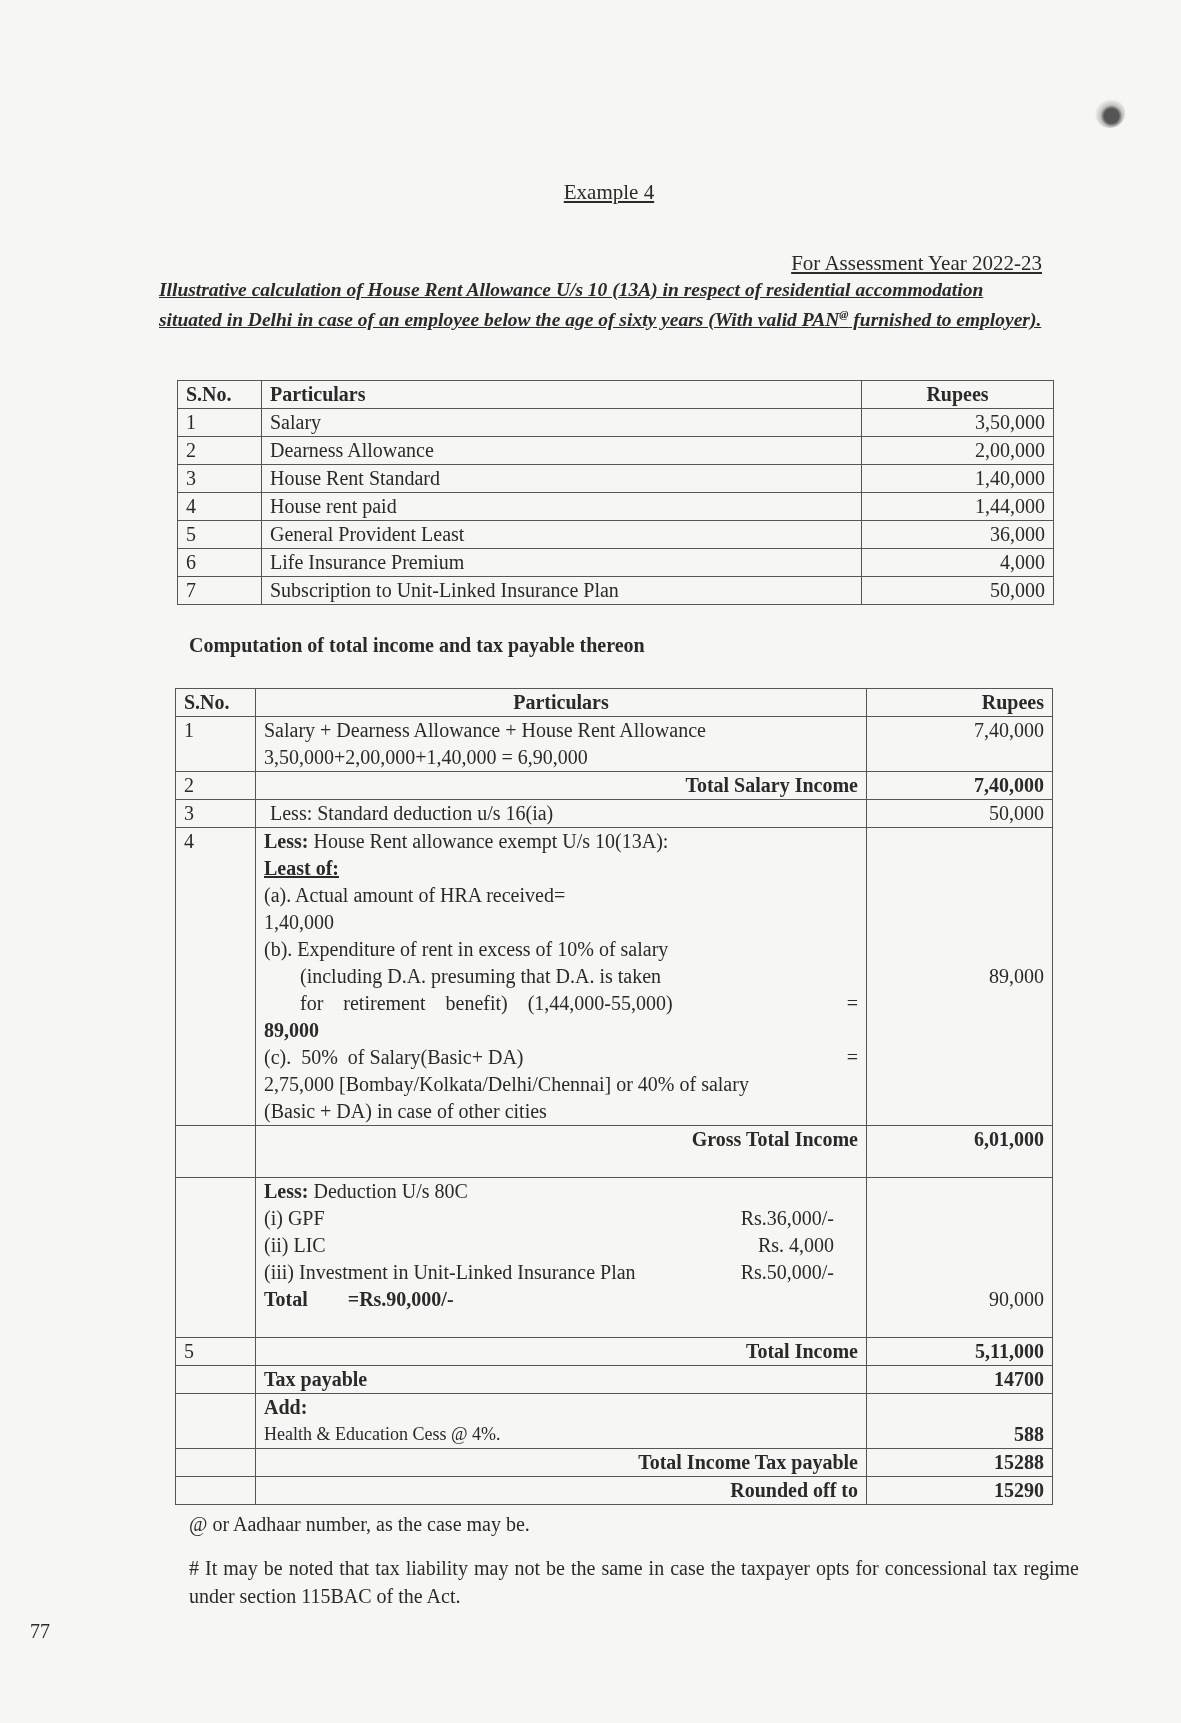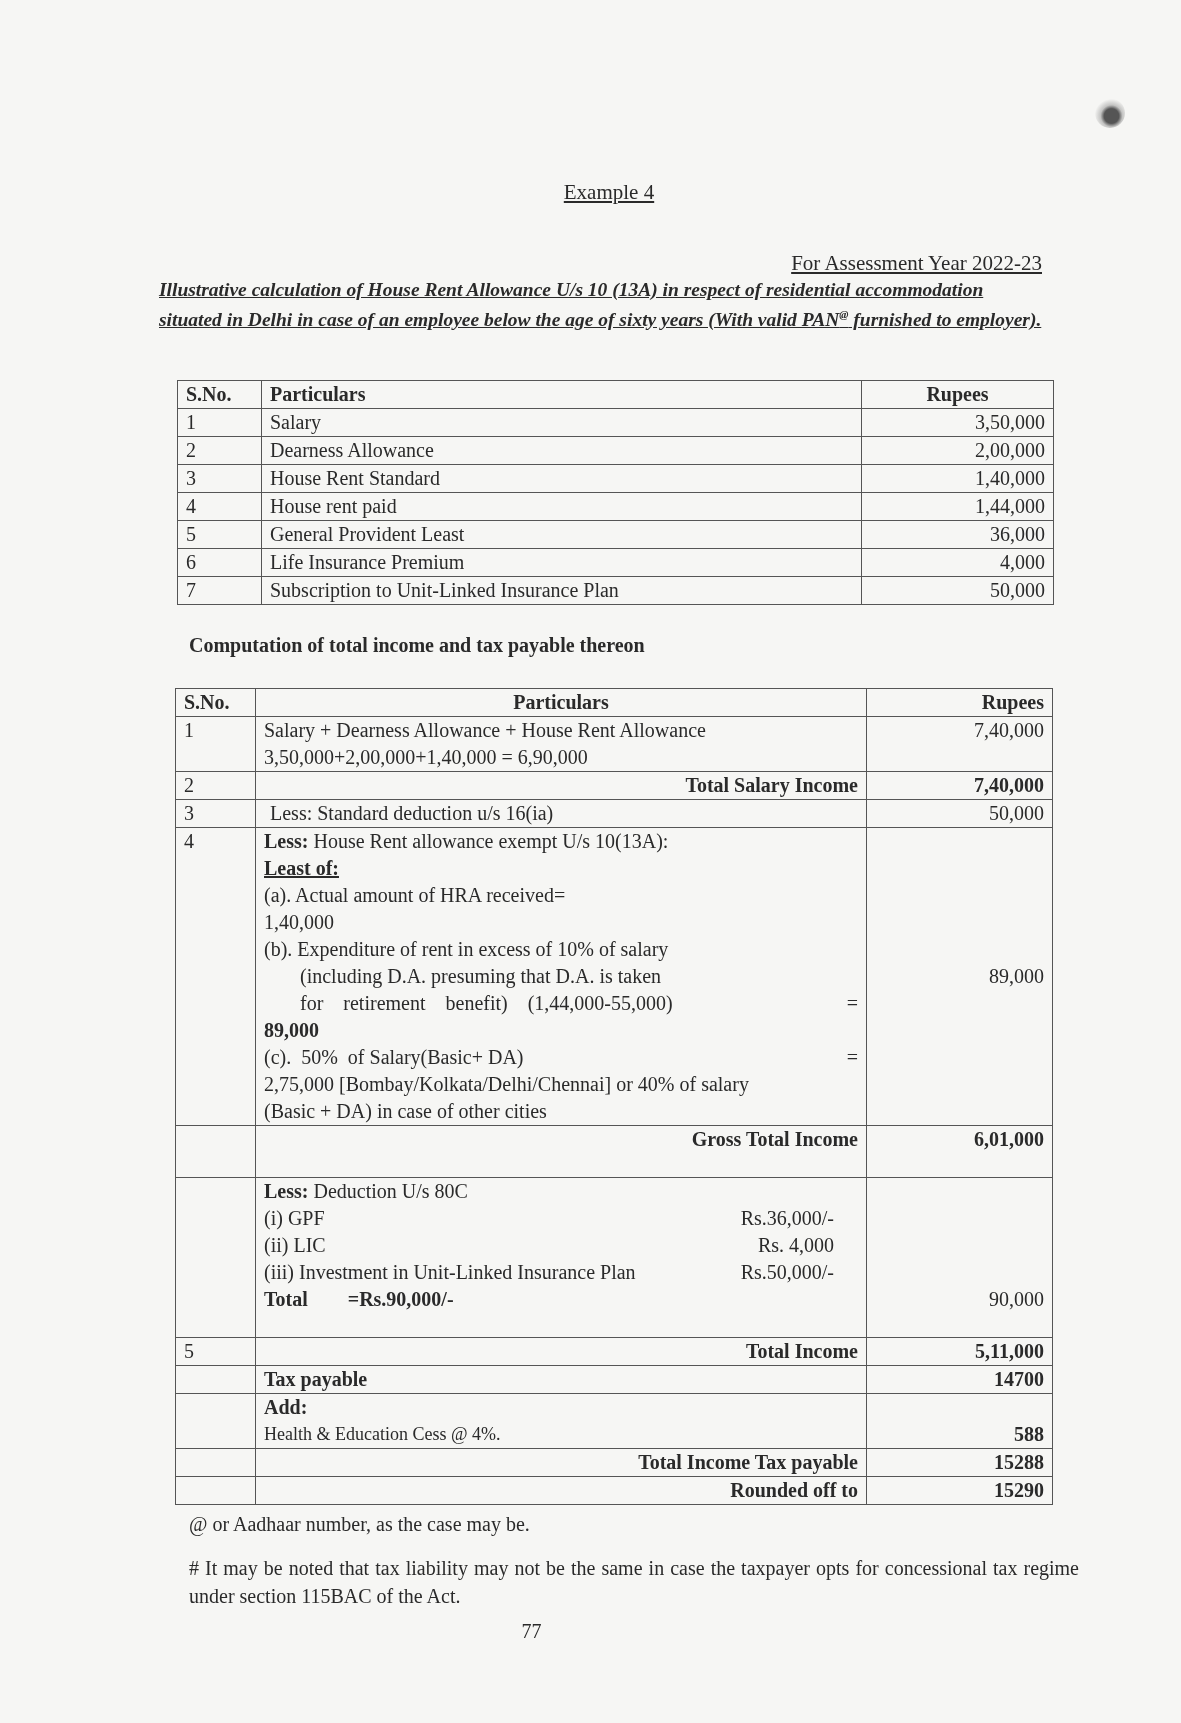--- a/index.html
+++ b/index.html
@@ -67,21 +67,21 @@
 
   .footnote1 {
     position: absolute; left: 189px; top: 1513px; font-size: 20px;
   }
   .footnote2 {
     position: absolute; left: 189px; top: 1541px; width: 890px;
     font-size: 20px; line-height: 28px; text-align: justify; margin-top: 13px;
   }
   .page-number {
     position: absolute; left: 0; width: 1033px; top: 1620px;
-    text-align: center; font-size: 20px; padding-left: 30px;
+    text-align: left; font-size: 20px; padding-left: 30px;
   }
 </style>
 </head>
 <body>
 
 <div class="page-smudge"></div>
 
 <div class="example-title">Example 4</div>
 <div class="assessment-year">For Assessment Year 2022-23</div>
 

